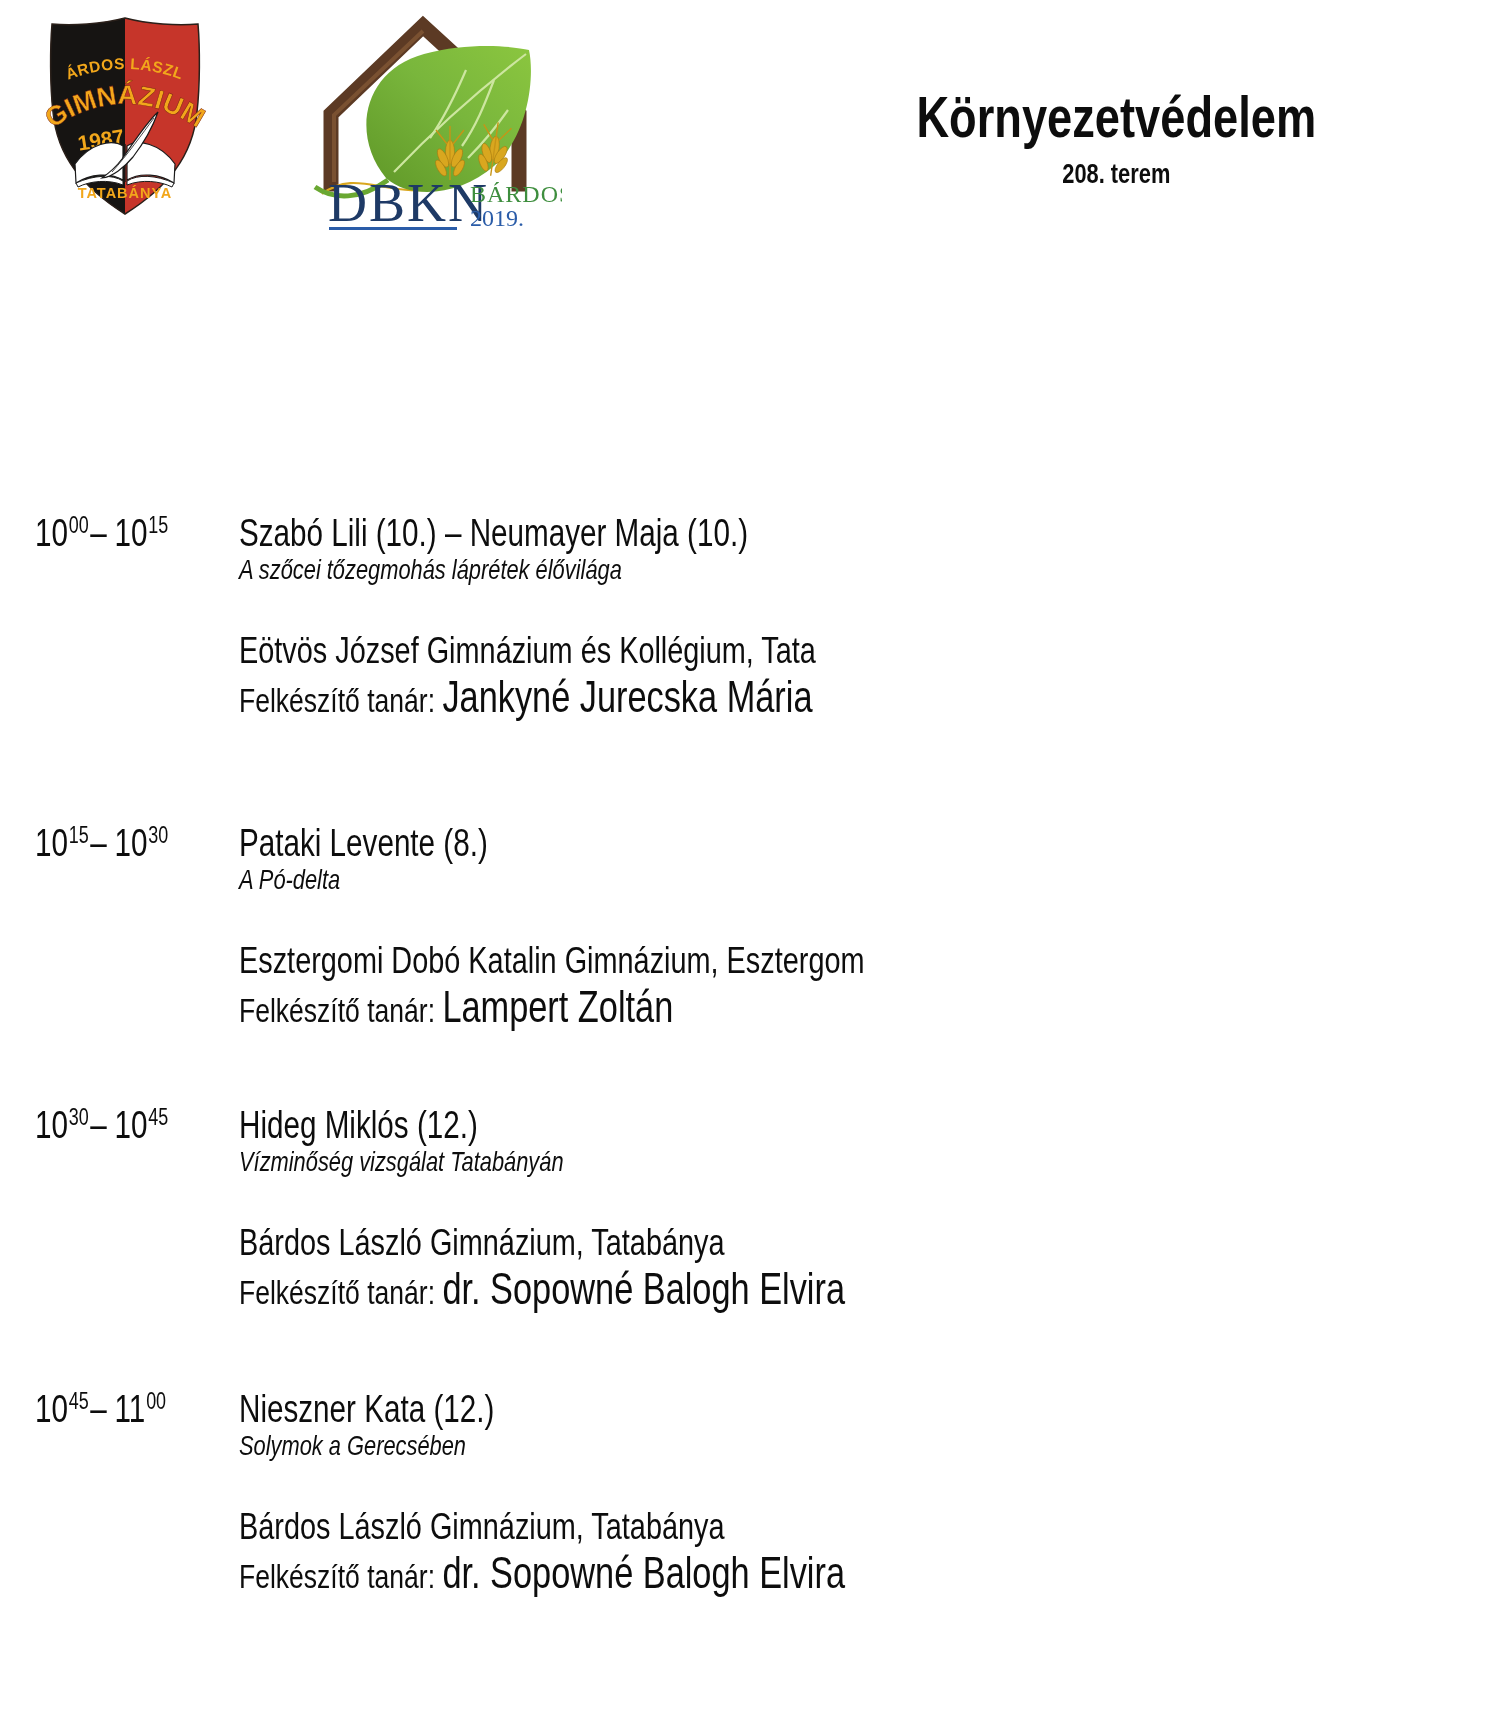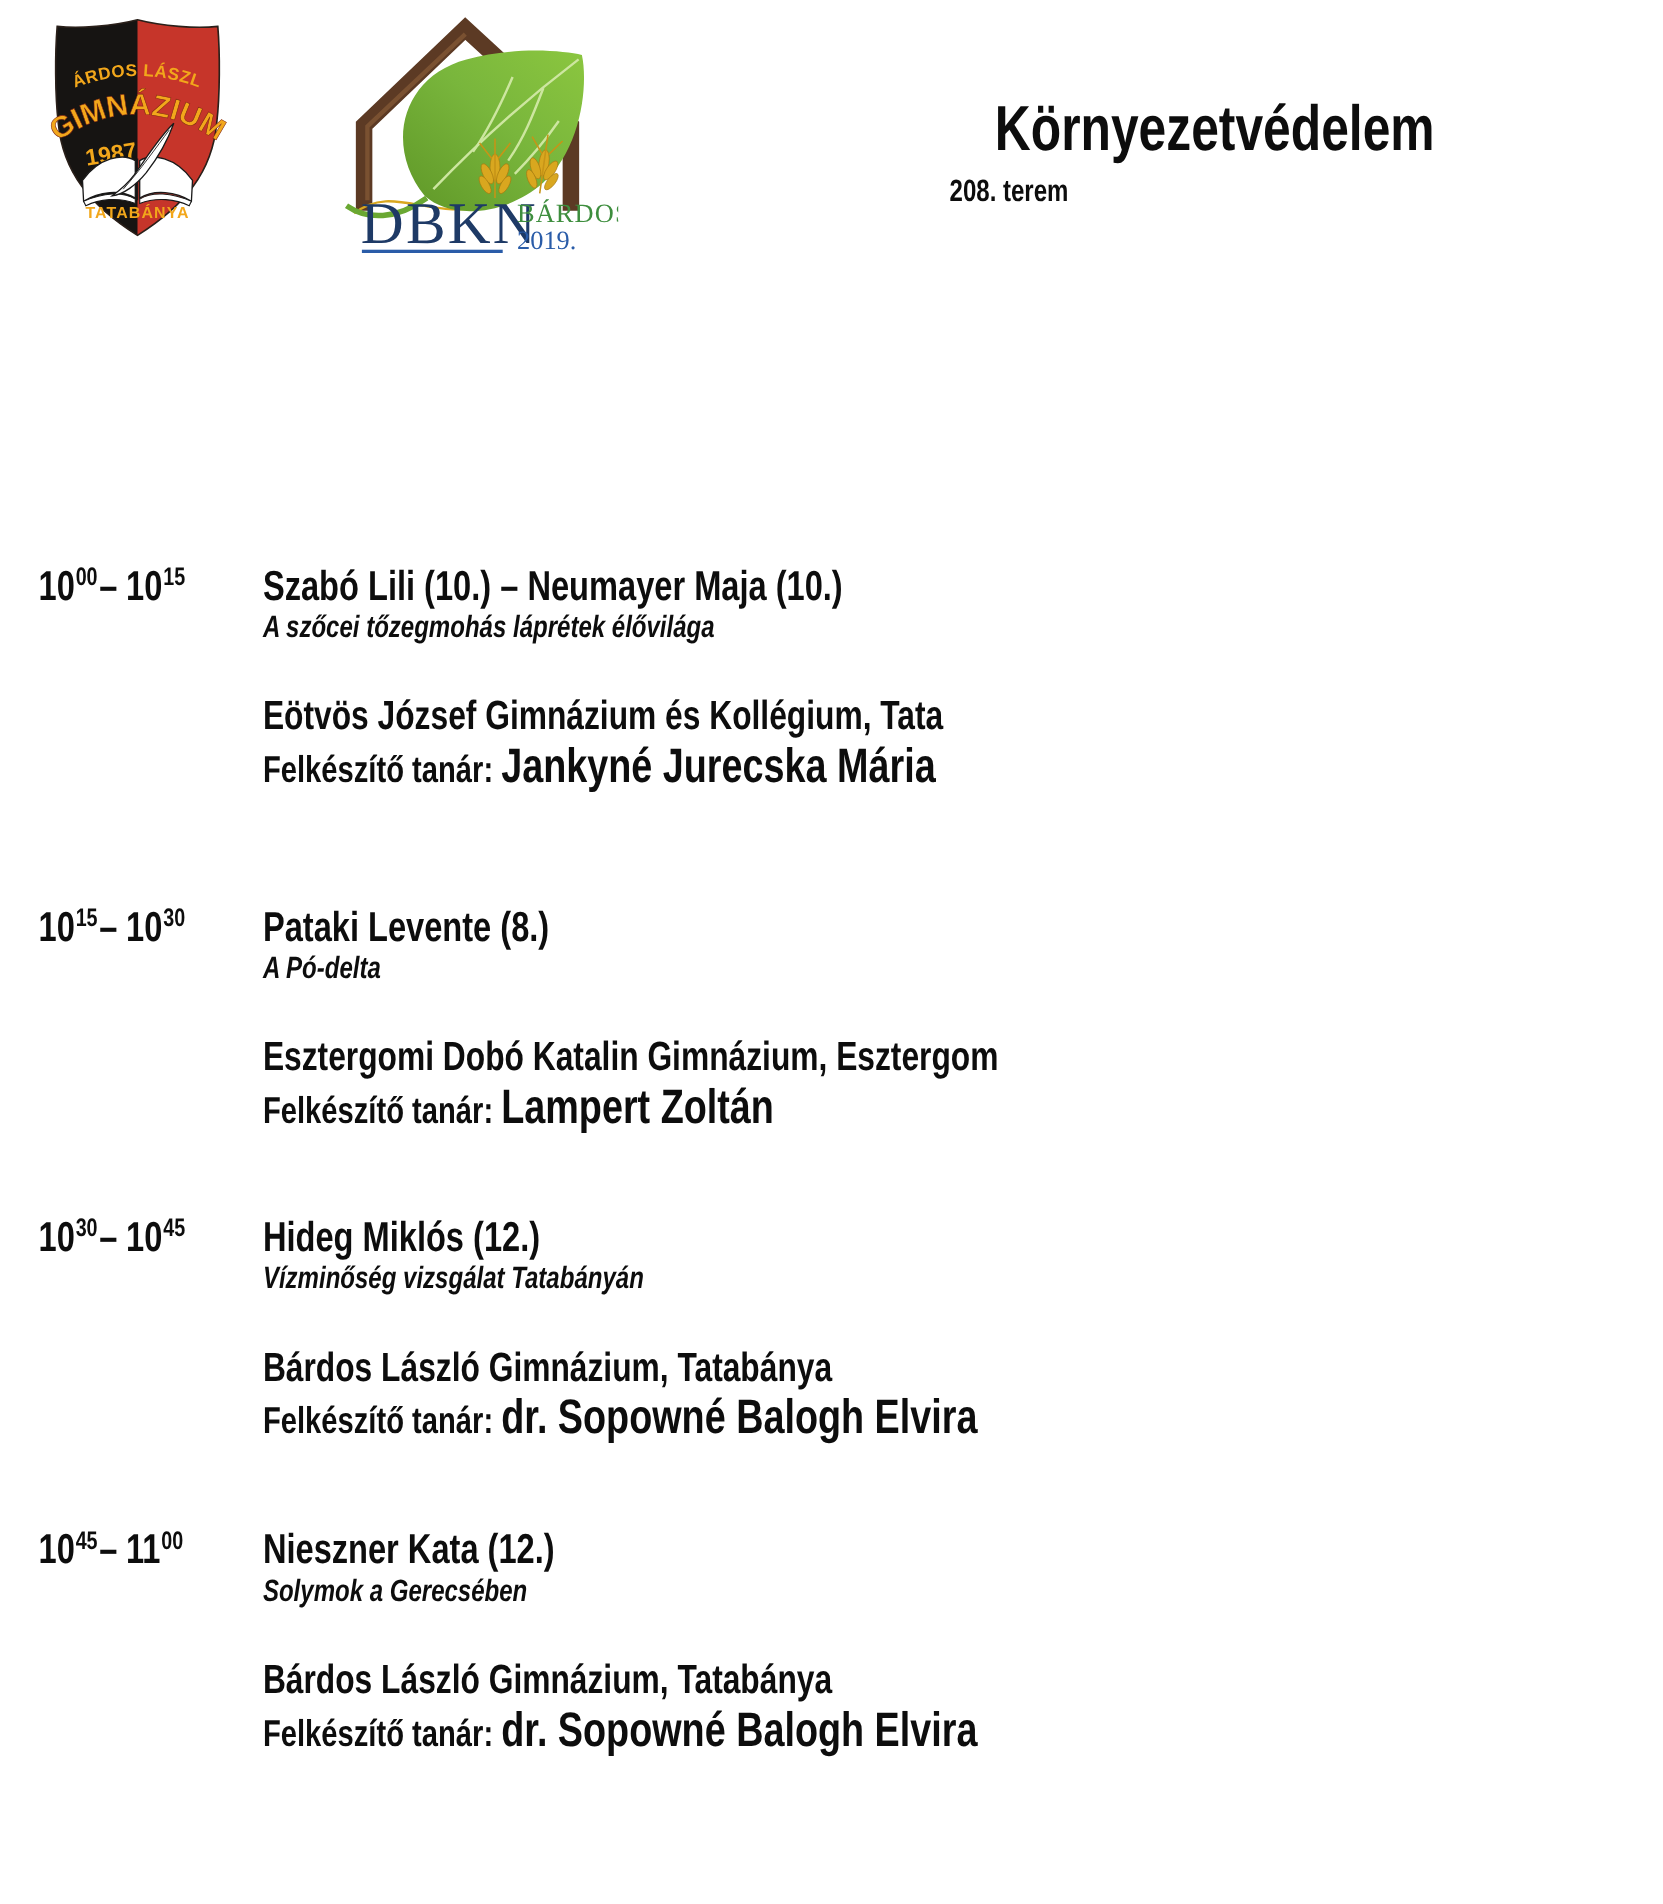--- a/index.html
+++ b/index.html
@@ -15,26 +15,26 @@
 
   
   .cond{display:inline-block;transform:scaleX(0.78);transform-origin:left top;white-space:nowrap;}
   .cond-c{display:inline-block;transform:scaleX(0.78);transform-origin:center top;white-space:nowrap;}
 
   
   .crest-logo{position:absolute;left:42px;top:16px;width:166px;height:201px;}
   .dbkn-logo{position:absolute;left:298px;top:14px;width:264px;height:222px;}
 
   
-  .header{position:absolute;left:848px;top:84px;width:600px;font-weight:bold;}
+  .header{position:absolute;left:816px;top:84px;width:600px;text-align:center;font-weight:bold;}
   .header .title{font-size:58px;line-height:1.15;}
   .header .room{font-size:28px;line-height:1.2;margin-top:6px;}
 
   
-  .session{position:absolute;left:0;right:0;height:220px;font-weight:bold;}
+  .session{position:absolute;left:0;right:0;height:220px;font-weight:normal;}
   .session .time{position:absolute;left:35px;top:0;font-size:38px;}
   .t-sup{font-size:23px;position:relative;top:-13px;margin-left:1px;}
   .t-dash{margin-left:2px;}
   .t-h2{margin-left:10px;}
   .content{position:absolute;left:239px;top:0;right:0;}
   .line{position:absolute;left:0;white-space:nowrap;}
   .line.name{top:0;font-size:38px;text-align:right;}
   .line.topic{top:42px;font-size:28px;font-style:italic;}
   .line.school{top:118px;font-size:37px;}
   .line.teacher{top:160px;font-size:34px;text-align:right;}

